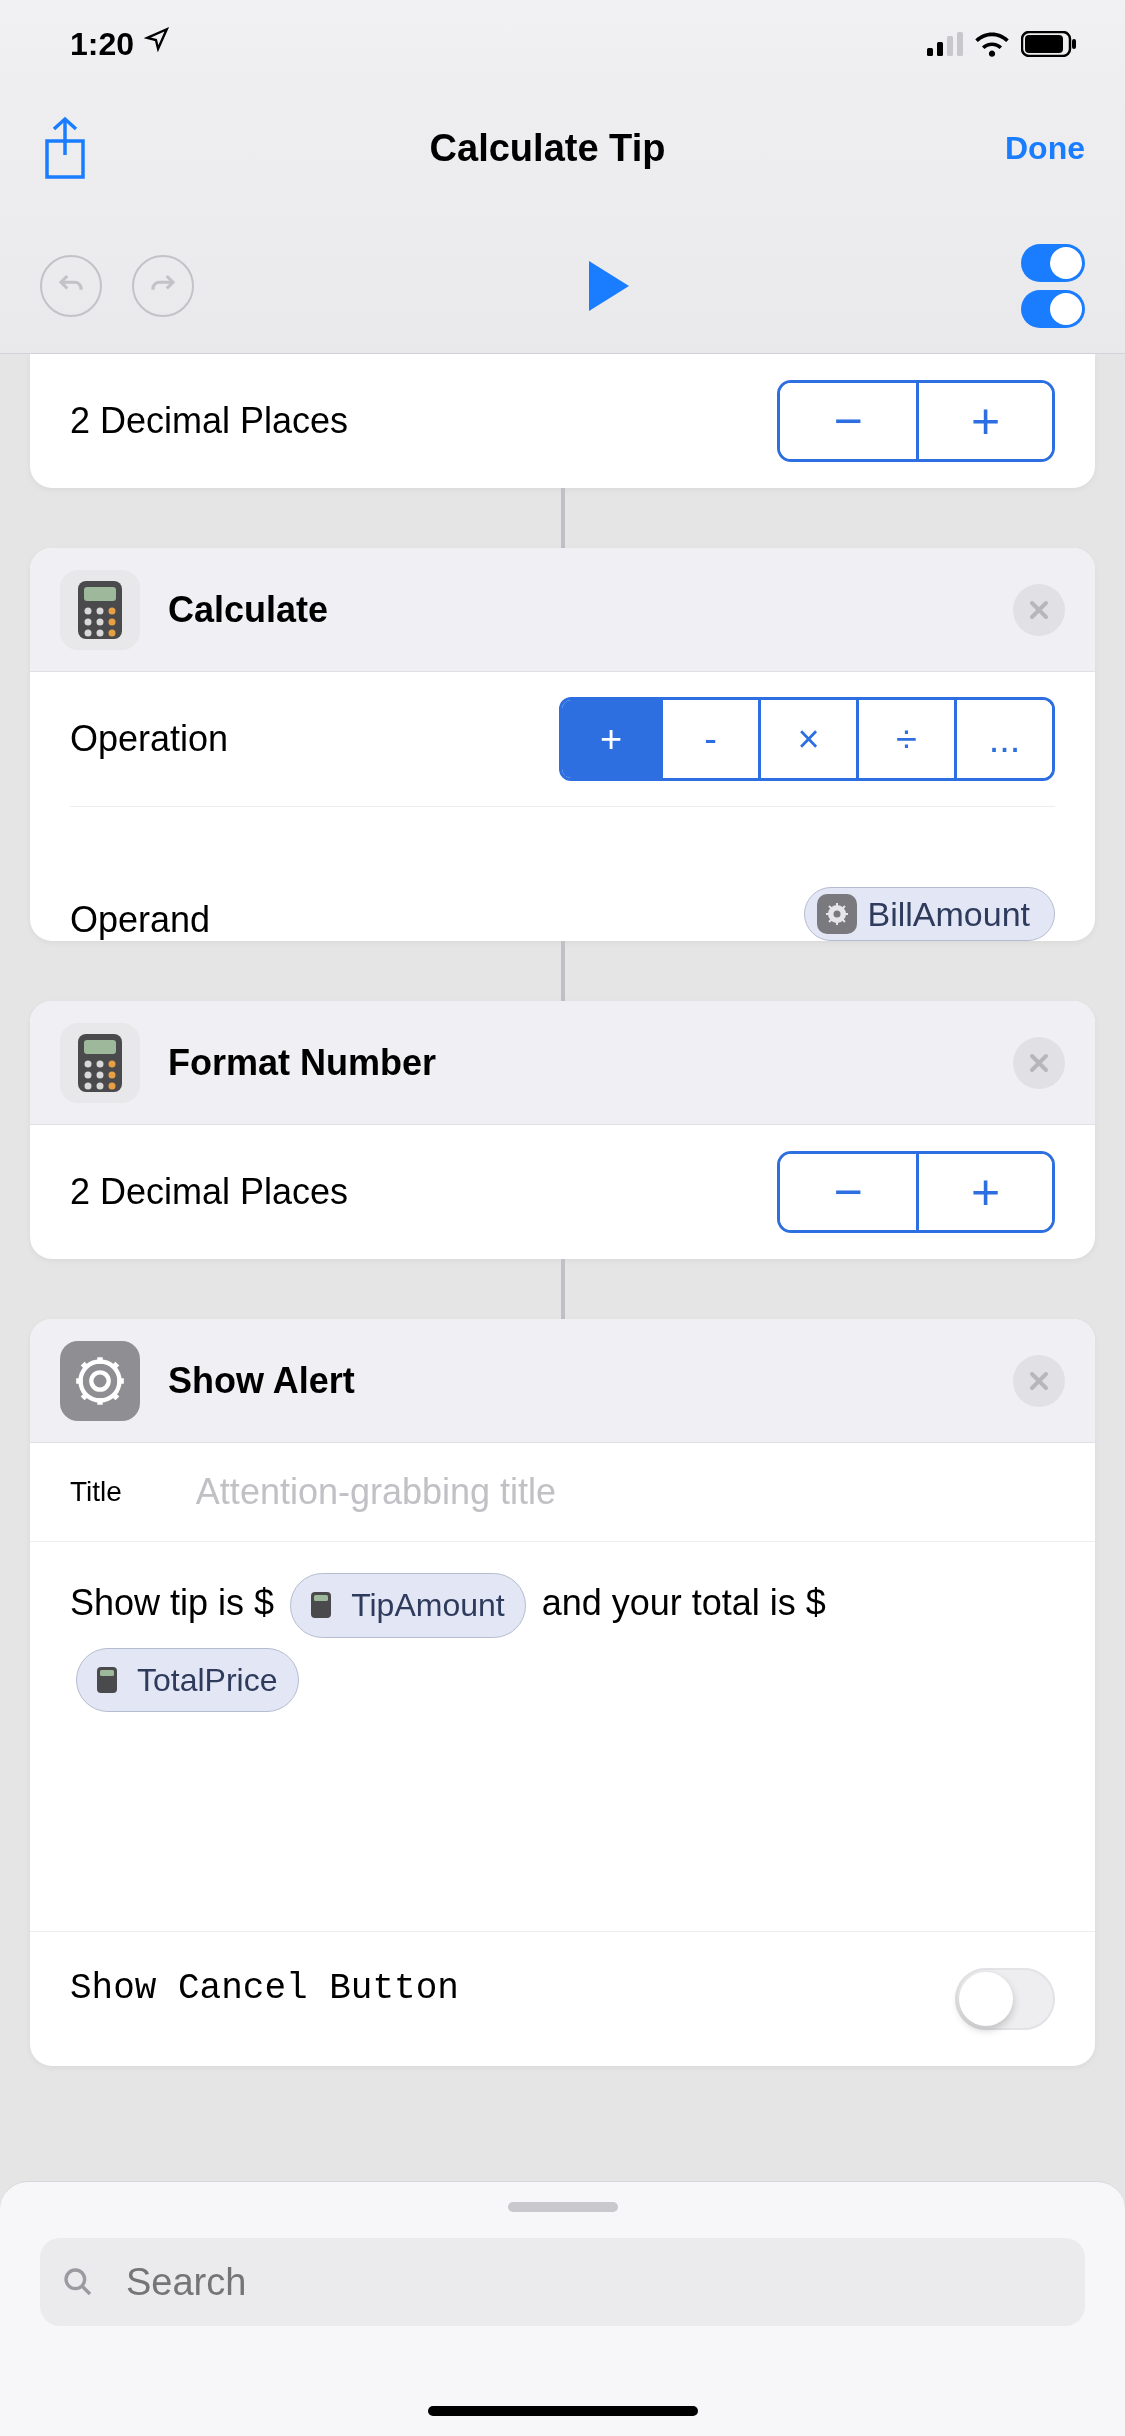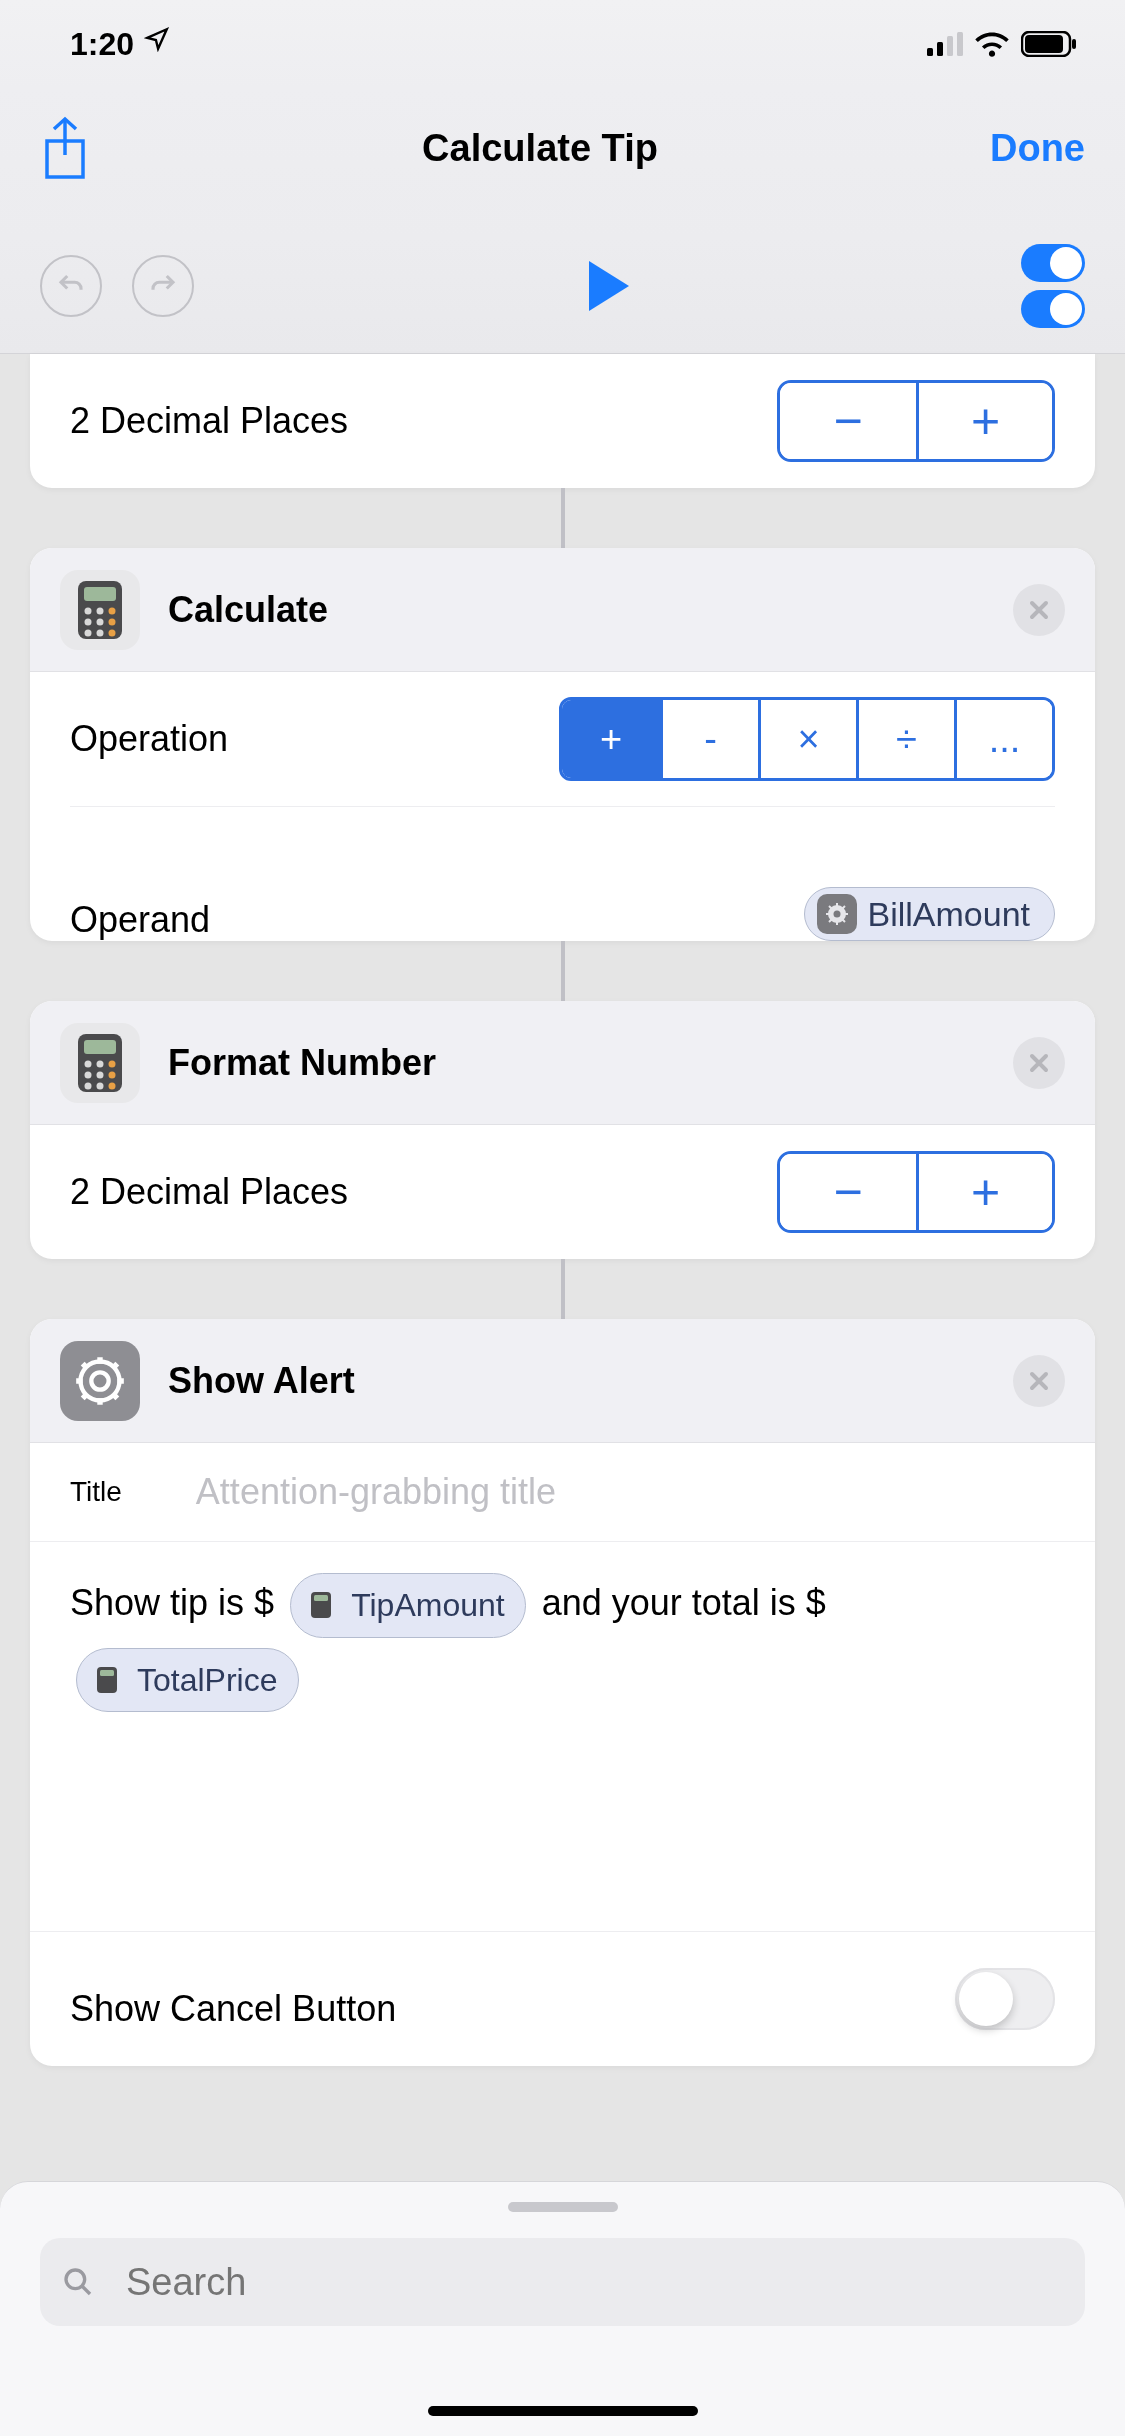--- a/index.html
+++ b/index.html
@@ -33,21 +33,21 @@
   justify-content: space-between;
   padding: 0 40px 30px 40px;
   background: linear-gradient(to bottom, #eeeef1, #ececef);
 }
 .nav-title {
   font-size: 38px;
   font-weight: 700;
   color: #000;
 }
 .nav-done {
-  font-size: 38px;
+  font-size: 32px;
   font-weight: 600;
   color: #1a7cff;
 }
 
 
 .tool-bar {
   height: 116px;
   display: flex;
   align-items: center;
   justify-content: space-between;
@@ -179,22 +179,23 @@
 .title-row {
   display:flex;align-items:center;
   padding: 28px 40px;
   border-bottom: 1.5px solid #ededf0;
   gap:30px;
 }
 .title-row .tl { font-size:28px; font-weight:400; }
 .title-row .ph { font-size:36px; color:#c0c0c5;margin-left:44px; }
 
 .cancel-row {
-  display:flex; align-items:flex-end;
+  display:flex; align-items:flex-start;
   padding: 36px 40px;
+  font-family: Liberation Mono, monospace;
 }
 .toggle {
   margin-left:auto;
   width: 100px; height: 62px;
   border-radius: 40px;
   background:#eeeef0;
   position:relative;
   box-shadow: inset 0 0 0 2px #e3e3e6;
 }
 .toggle::after{

